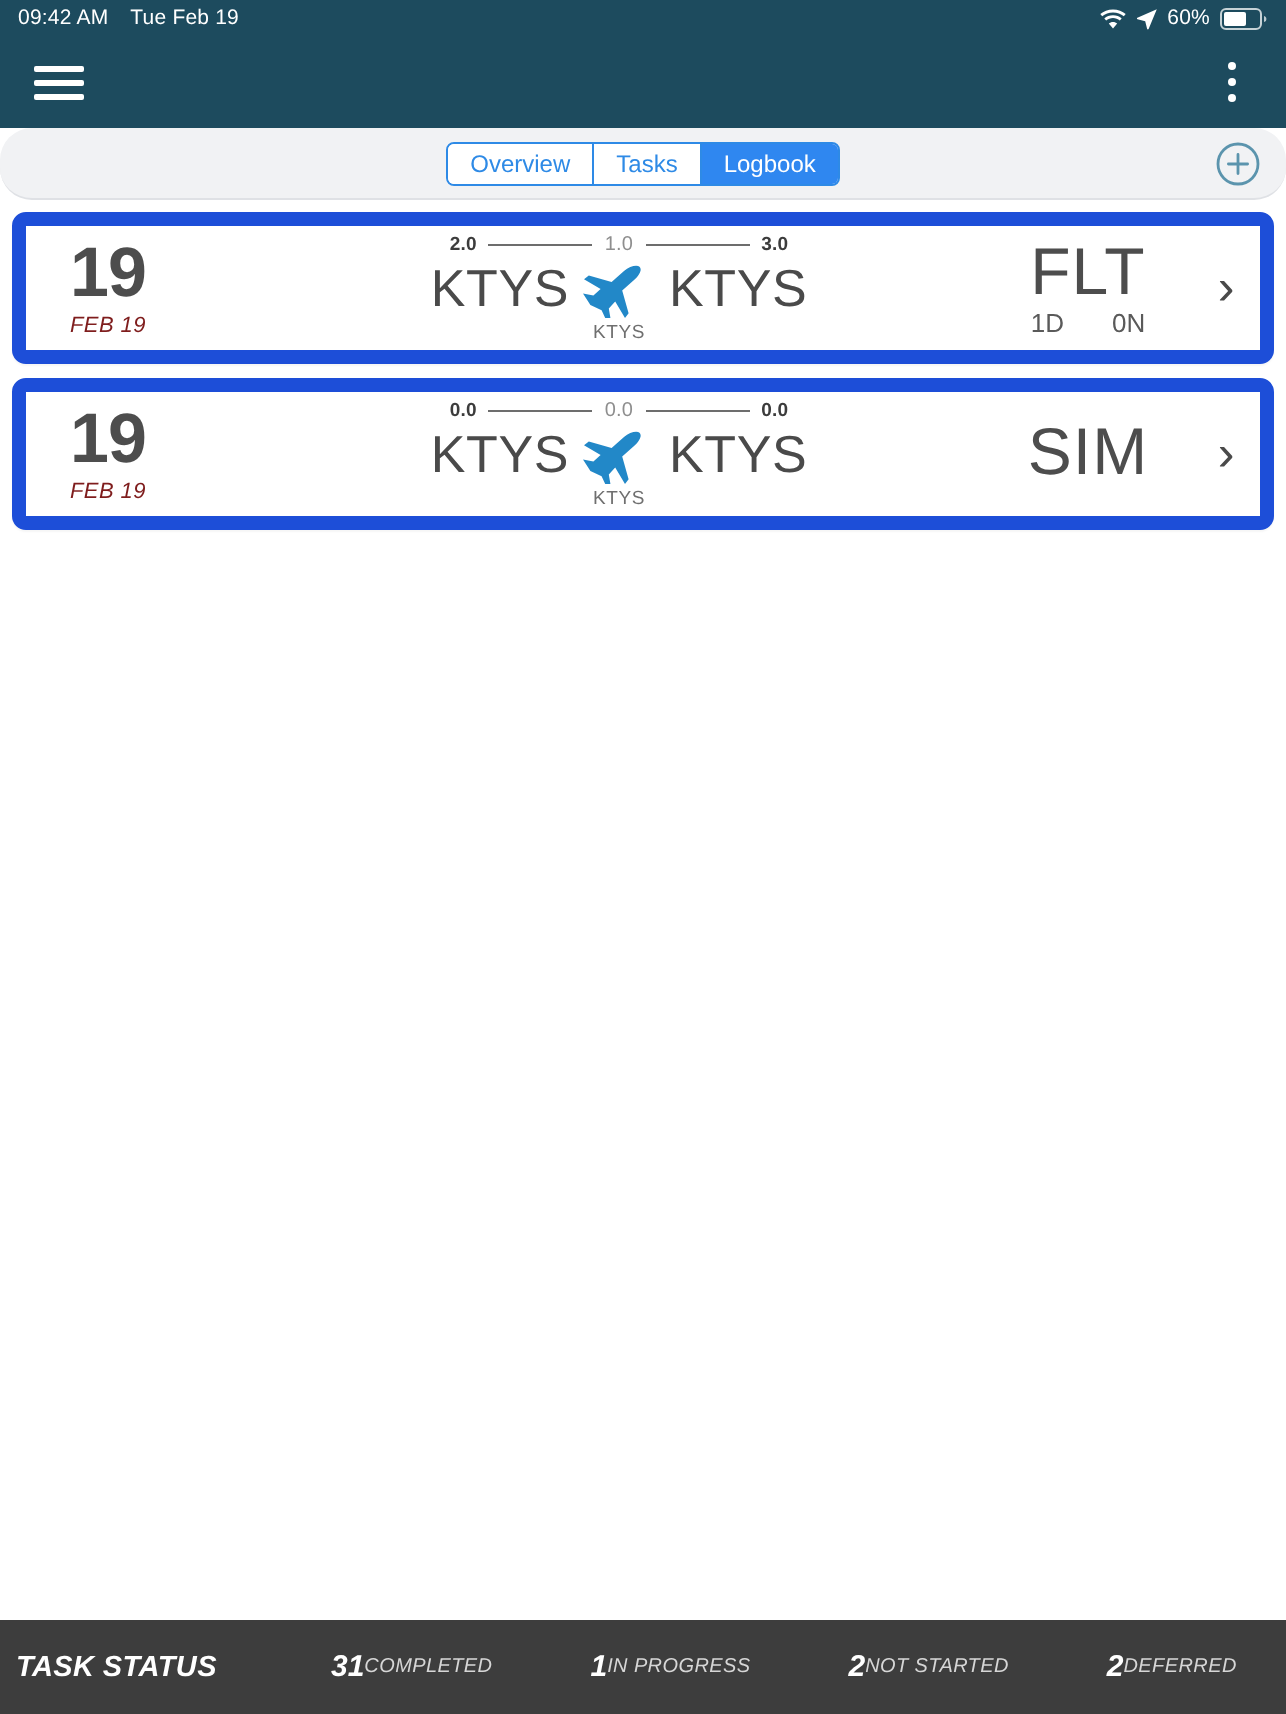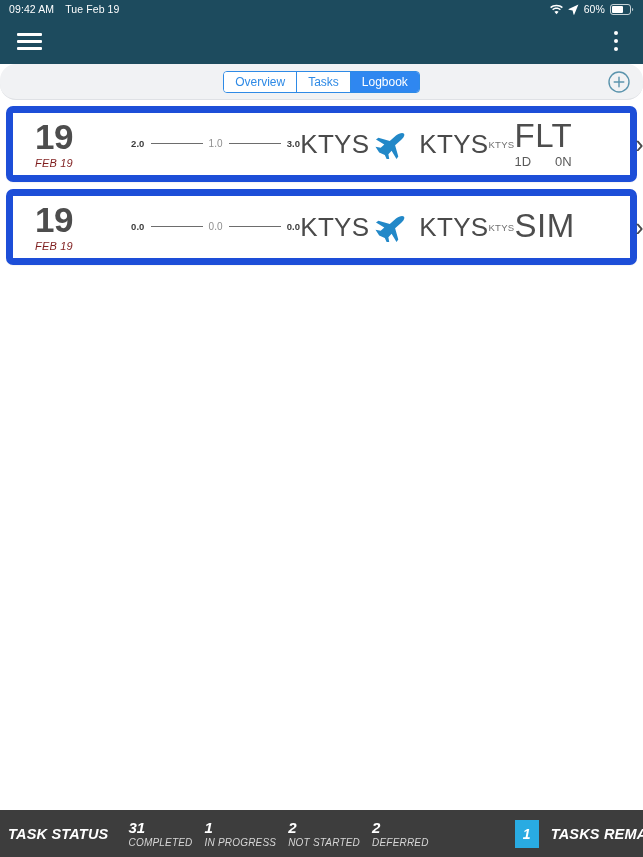--- a/index.html
+++ b/index.html
@@ -56,45 +56,45 @@
     background:#ffffff; border:7px solid #1d4ed8; border-radius:7px;
     height:76px; margin-bottom:7px; display:flex; align-items:center;
     padding:0 4px 0 0; cursor:pointer;
     box-shadow:0 1px 1px rgba(0,0,0,.04);
   }
 
   .date-col{ width:118px; flex:0 0 118px; padding-left:22px; }
   .date-day{ font-size:35px; font-weight:bold; color:#4d4d4d; line-height:1.02; letter-spacing:-.5px; }
   .date-sub{ font-size:11px; color:#7f1d1d; margin-top:2px; letter-spacing:.2px;font-style:italic; }
 
-  .route-col{ flex:1 1 auto; display:flex; align-items:center; justify-content:center; }
+  .route-col{ flex:1 1 auto; display:flex; flex-direction:column; align-items:center; justify-content:center; }
   .durations{ display:flex; align-items:center; justify-content:center; gap:0; margin-bottom:1px; }
   .dur{ font-size:9.5px; font-weight:bold; color:#3c3c3c; letter-spacing:.1px; }
   .dur.mid{ color:#8e8e8e; font-weight:normal; font-size:10px; }
   .dashline{ width:52px; height:1px; background:#6d6d6d; margin:0 6px; }
   .route{ display:flex; align-items:center; justify-content:center; gap:2px; }
   .apt{ font-size:26px; color:#4a4a4a; letter-spacing:.3px; }
   .plane{ margin:0 2px; line-height:0; }
   .route-sub{ font-size:9.5px; color:#6f6f6f; letter-spacing:.3px; margin-top:1px; }
 
-  .type-col{ width:112px; flex:0 0 112px; display:flex; flex-direction:column; justify-content:center; }
+  .type-col{ width:112px; flex:0 0 112px; display:flex; flex-direction:column; align-items:center; justify-content:center; }
   .type-label{ font-size:33px; color:#4d4d4d; letter-spacing:.5px; line-height:1.05; }
   .type-meta{ display:flex; gap:24px; margin-top:1px; }
   .type-meta span{ font-size:13px; color:#5a5a5a; }
   .chev-col{ width:26px; flex:0 0 26px; display:flex; align-items:center; justify-content:center; }
   .chev{ color:#4a4a4a; font-size:25px; line-height:1; font-weight:300; }
 
   
   .taskbar{
     height:47px; background:#3d3d3d; color:#ffffff;
     display:flex; align-items:center; flex:0 0 auto; padding:0 0 0 8px;font-style:italic;
   }
   .tb-title{ font-size:14.5px; font-weight:bold; letter-spacing:.2px; white-space:nowrap; }
   .tb-stats{ display:flex; align-items:flex-end; margin-left:14px; }
-  .stat{ display:flex; flex-direction:column; padding:0 6px; }
+  .stat{ display:flex; flex-direction:row; align-items:center; padding:0 6px;margin-left:37px; }
   .stat-num{ font-size:15px; font-weight:bold; line-height:1.15; }
   .stat-lbl{ font-size:10px; color:#d6d6d6; letter-spacing:.2px; white-space:nowrap; }
   .tb-remaining{ display:flex; align-items:center; margin-left:80px; }
   .rem-badge{
     background:#29abe2; color:#ffffff; font-size:14px; font-weight:bold;
     width:24px; height:28px; display:flex; align-items:center; justify-content:center;
   }
   .rem-label{ font-size:14.5px; font-weight:bold; margin-left:12px; letter-spacing:.2px; white-space:nowrap; }
 </style>
 </head>

